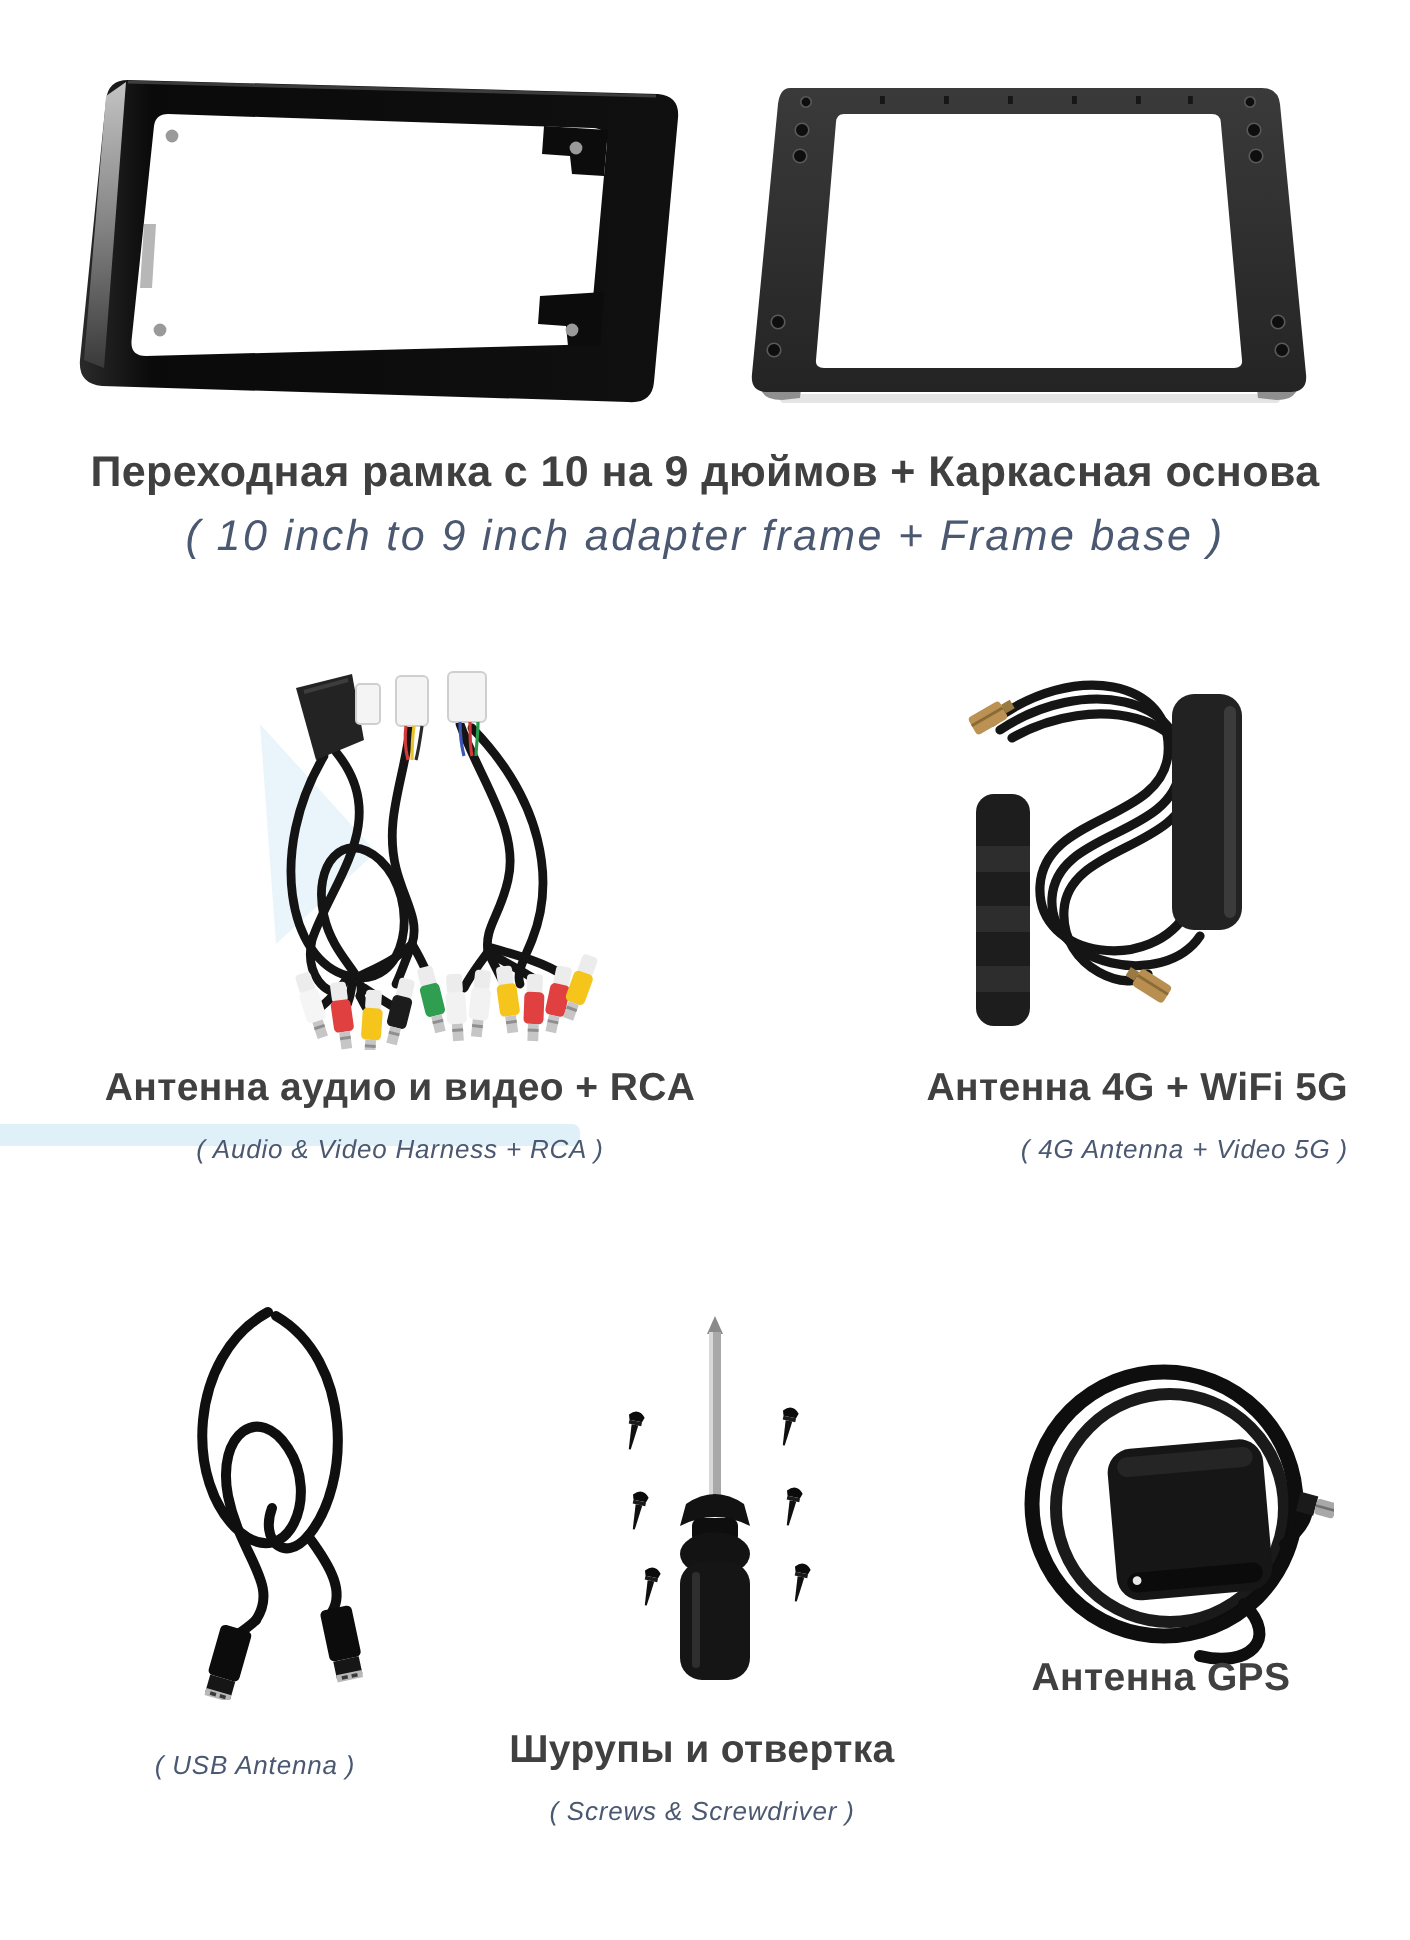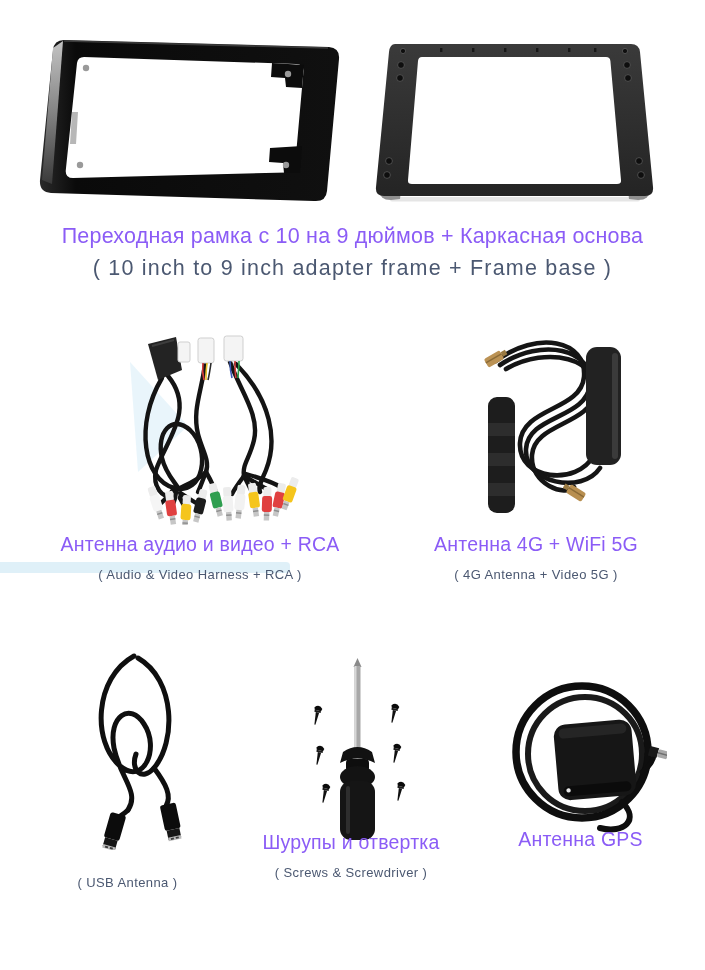--- a/index.html
+++ b/index.html
@@ -2,22 +2,22 @@
 <html><head>
 <meta charset="utf-8">
 <style>
   html,body{margin:0;padding:0;background:#ffffff;}
   .page{
     position:relative;width:705px;height:970px;background:#ffffff;overflow:hidden;
     font-family:"Liberation Sans", sans-serif;
   }
   .abs{position:absolute;}
   .caption{position:absolute;text-align:center;z-index:3;}
-  .cap-ru{font-weight:400;color:#8b5cf6;}
-  .cap-en{font-weight:400;color:#4b5871;}
+  .cap-ru{font-weight:700;color:#404040;}
+  .cap-en{font-weight:400;color:#4b5871;font-style:italic;}
   .title-ru{font-size:21.5px;line-height:24px;letter-spacing:.2px;}
   .title-en{font-size:21.5px;line-height:26px;letter-spacing:1.2px;margin-top:7px;}
   .sub-ru{font-size:19.5px;line-height:23px;letter-spacing:.2px;}
   .sub-en{font-size:13px;line-height:24px;letter-spacing:.4px;margin-top:7px;}
   .stripe{
     position:absolute;left:0;top:562px;width:290px;height:11px;
     background:#d9edf7;opacity:.85;z-index:1;border-radius:0 4px 4px 0;
   }
   svg{display:block;}
 </style>
@@ -197,21 +197,21 @@
       <rect x="-14" y="-2.5" width="5" height="5" fill="#9a7a42"></rect>
     </g>
   </svg>
 
   <div class="stripe"></div>
 
   <div class="caption" style="left:15px;top:533px;width:370px;">
     <div class="cap-ru sub-ru">Антенна аудио и видео + RCA</div>
     <div class="cap-en sub-en">( Audio &amp; Video Harness + RCA )</div>
   </div>
-  <div class="caption" style="left:398px;top:533px;width:276px;">
+  <div class="caption" style="left:398px;top:533px;width:276px;text-align:right;">
     <div class="cap-ru sub-ru">Антенна 4G + WiFi 5G</div>
     <div class="cap-en sub-en">( 4G Antenna + Video 5G )</div>
   </div>
 
   <svg class="abs" style="left:72px;top:650px;" width="140" height="200" viewBox="0 0 140 200">
     <defs>
       <g id="usbplug">
         <rect x="-8" y="-2" width="16" height="26" rx="2.5" fill="#0c0c0c"></rect>
         <rect x="-6.5" y="24" width="13" height="9" fill="#161616"></rect>
         <rect x="-6.5" y="31" width="13" height="3.6" fill="#b8b8b8"></rect>
@@ -276,21 +276,21 @@
       <rect x="54" y="60" width="78" height="76" rx="12" fill="#161616"></rect>
       <rect x="59" y="64" width="68" height="10" rx="5" fill="#272727" opacity="0.9"></rect>
       <rect x="59" y="122" width="68" height="10" rx="5" fill="#000000" opacity="0.5"></rect>
       <circle cx="64" cy="126" r="2.2" fill="#e8e8e8"></circle>
     </g>
   </svg>
 
   <div class="caption" style="left:30px;top:864px;width:195px;">
     <div class="cap-en sub-en">( USB Antenna )</div>
   </div>
-  <div class="caption" style="left:226px;top:831px;width:250px;">
+  <div class="caption" style="left:226px;top:864px;width:250px;">
     <div class="cap-ru sub-ru">Шурупы и отвертка</div>
     <div class="cap-en sub-en">( Screws &amp; Screwdriver )</div>
   </div>
   <div class="caption" style="left:478px;top:828px;width:205px;">
     <div class="cap-ru sub-ru">Антенна GPS</div>
   </div>
 
 </div>
 
 </body></html>

